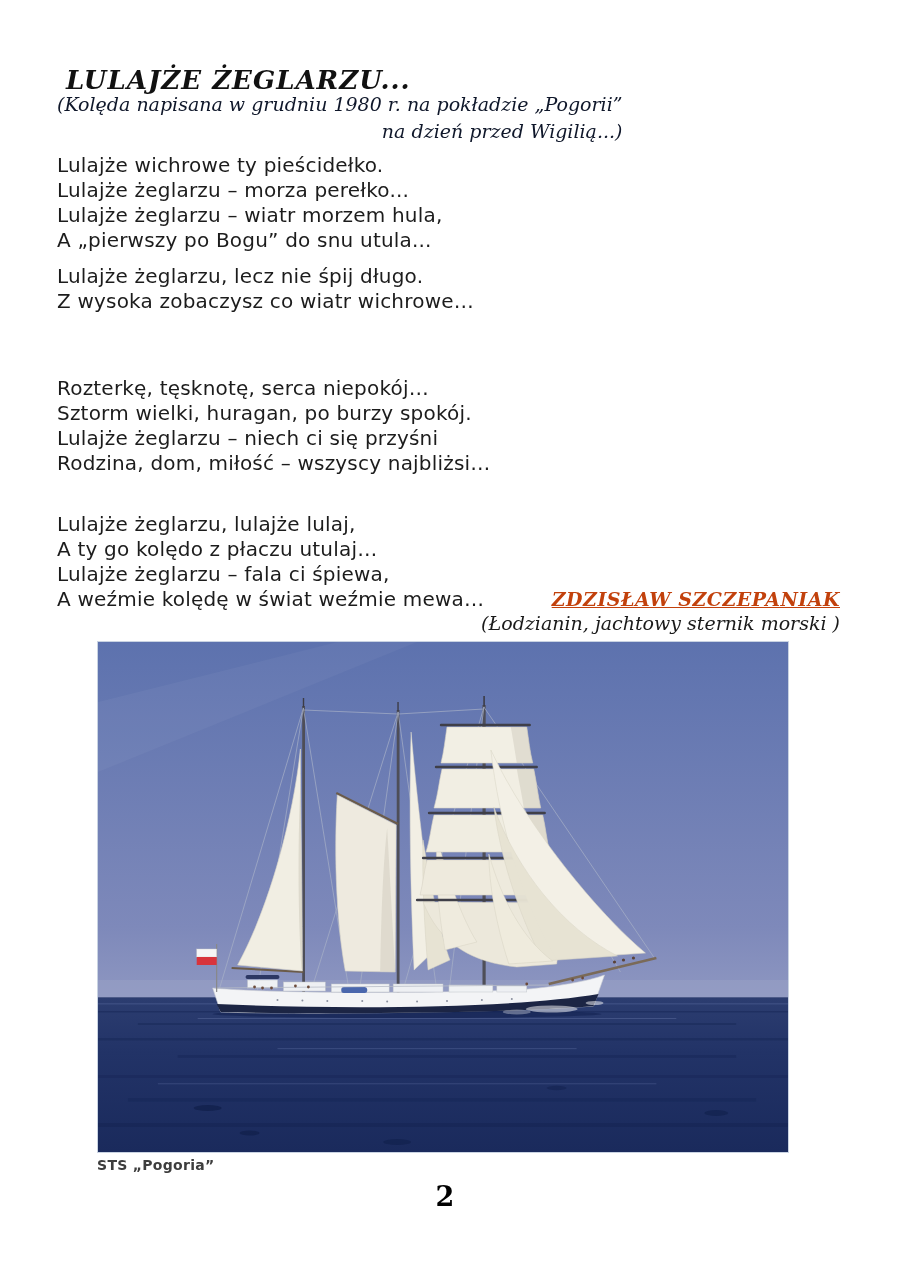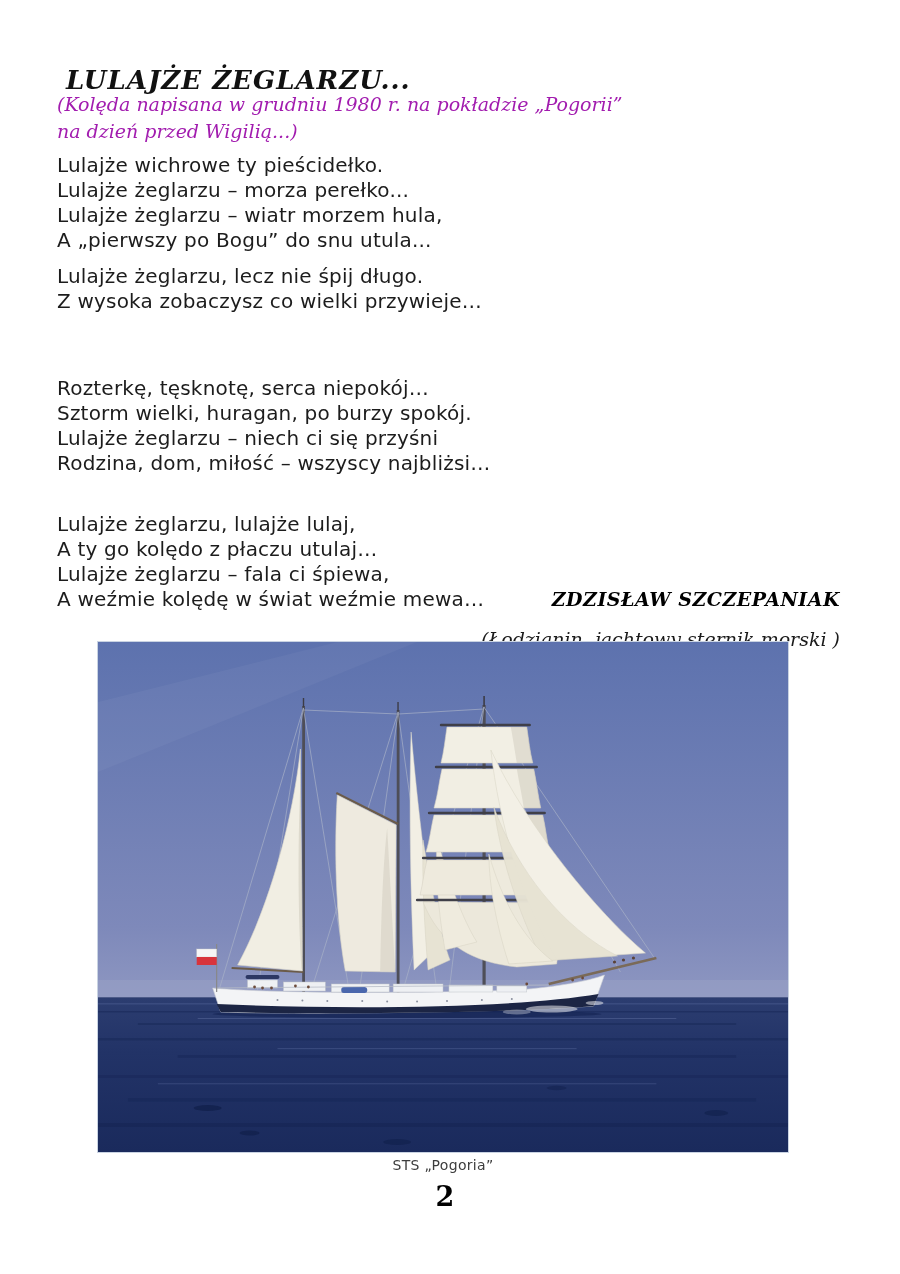--- a/index.html
+++ b/index.html
@@ -16,54 +16,54 @@
     left:57px;top:56px;
     font-family:"DejaVu Serif", serif;
     font-weight:bold;font-style:italic;
     font-size:26px;letter-spacing:1px;
     color:#111;white-space:nowrap;margin:9px;
   }
   .poem-subtitle{
     left:57px;top:91px;
     font-family:"DejaVu Serif", serif;
     font-style:italic;font-size:19px;line-height:27px;
-    color:#a21caf;white-space:nowrap;
+    color:#0f172a;white-space:nowrap;text-align:right;
   }
   .stanza{
     left:57px;
     font-size:20px;line-height:25px;letter-spacing:0.2px;
     color:#1c1c1c;white-space:nowrap;
   }
   .stanza-1{top:153px;}
   .stanza-2{top:264px;}
   .stanza-3{top:376px;}
   .stanza-4{top:512px;}
   .author-block{
     right:60px;top:588px;
     text-align:right;
     font-family:"DejaVu Serif", serif;
     white-space:nowrap;
   }
   .author-name{
     font-weight:bold;font-style:italic;
-    font-size:19px;letter-spacing:0.5px;color:#000000;
+    font-size:19px;letter-spacing:0.5px;color:#c2410c;text-decoration:underline;
   }
   .author-note{
-    font-style:italic;font-size:19px;color:#1a1a1a;margin-top:18px;
+    font-style:italic;font-size:19px;color:#1a1a1a;margin-top:2px;
   }
   .photo-frame{
     left:97px;top:641px;width:692px;height:512px;
     border:1px solid #c9d3e2;box-sizing:border-box;
     background:#6c7fb4;
   }
   .photo-frame svg{display:block;width:100%;height:100%;}
   .photo-caption{
     left:97px;top:1157px;width:692px;
-    text-align:center;
-    font-size:14px;color:#3d3d3d;letter-spacing:0.3px;
+    text-align:left;
+    font-size:14px;color:#3d3d3d;letter-spacing:0.3px;font-weight:bold;
   }
   .page-number{
     left:0;top:1181px;width:890px;
     text-align:center;
     font-family:"DejaVu Serif", serif;
     font-weight:bold;font-size:27px;color:#000;
   }
 </style>
 </head>
 <body>
@@ -79,21 +79,21 @@
 
   <div class="abs stanza stanza-1">
     <div>Lulajże wichrowe ty pieścidełko.</div>
     <div>Lulajże żeglarzu – morza perełko...</div>
     <div>Lulajże żeglarzu – wiatr morzem hula,</div>
     <div>A „pierwszy po Bogu” do snu utula...</div>
   </div>
 
   <div class="abs stanza stanza-2">
     <div>Lulajże żeglarzu, lecz nie śpij długo.</div>
-    <div>Z wysoka zobaczysz co wielki przywieje…</div>
+    <div>Z wysoka zobaczysz co wiatr wichrowe…</div>
   </div>
 
   <div class="abs stanza stanza-3">
     <div>Rozterkę, tęsknotę, serca niepokój…</div>
     <div>Sztorm wielki, huragan, po burzy spokój.</div>
     <div>Lulajże żeglarzu – niech ci się przyśni</div>
     <div>Rodzina, dom, miłość – wszyscy najbliżsi…</div>
   </div>
 
   <div class="abs stanza stanza-4">

